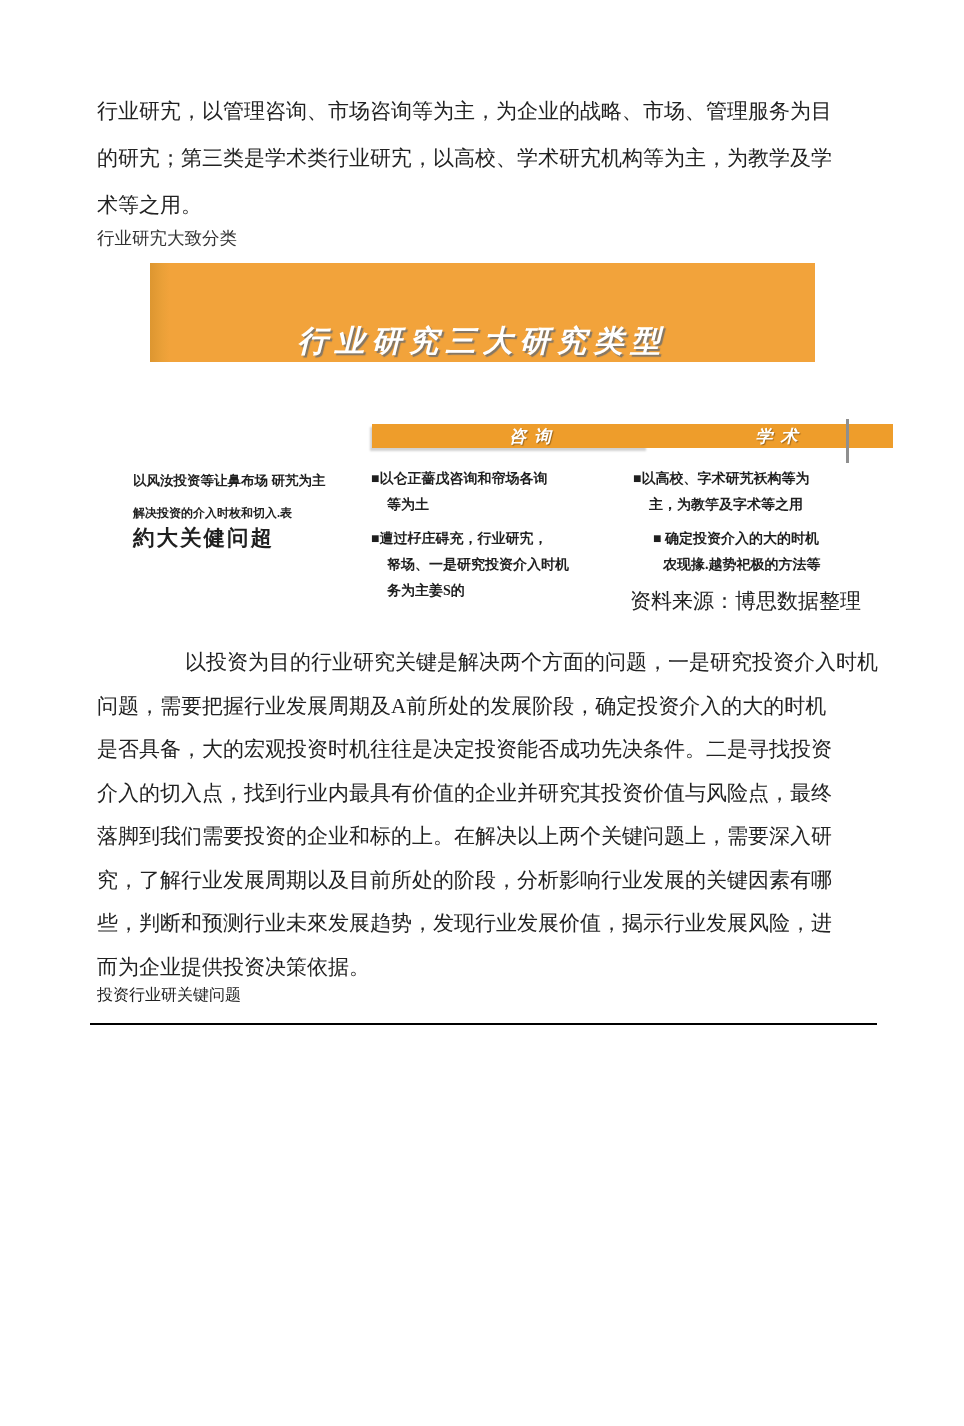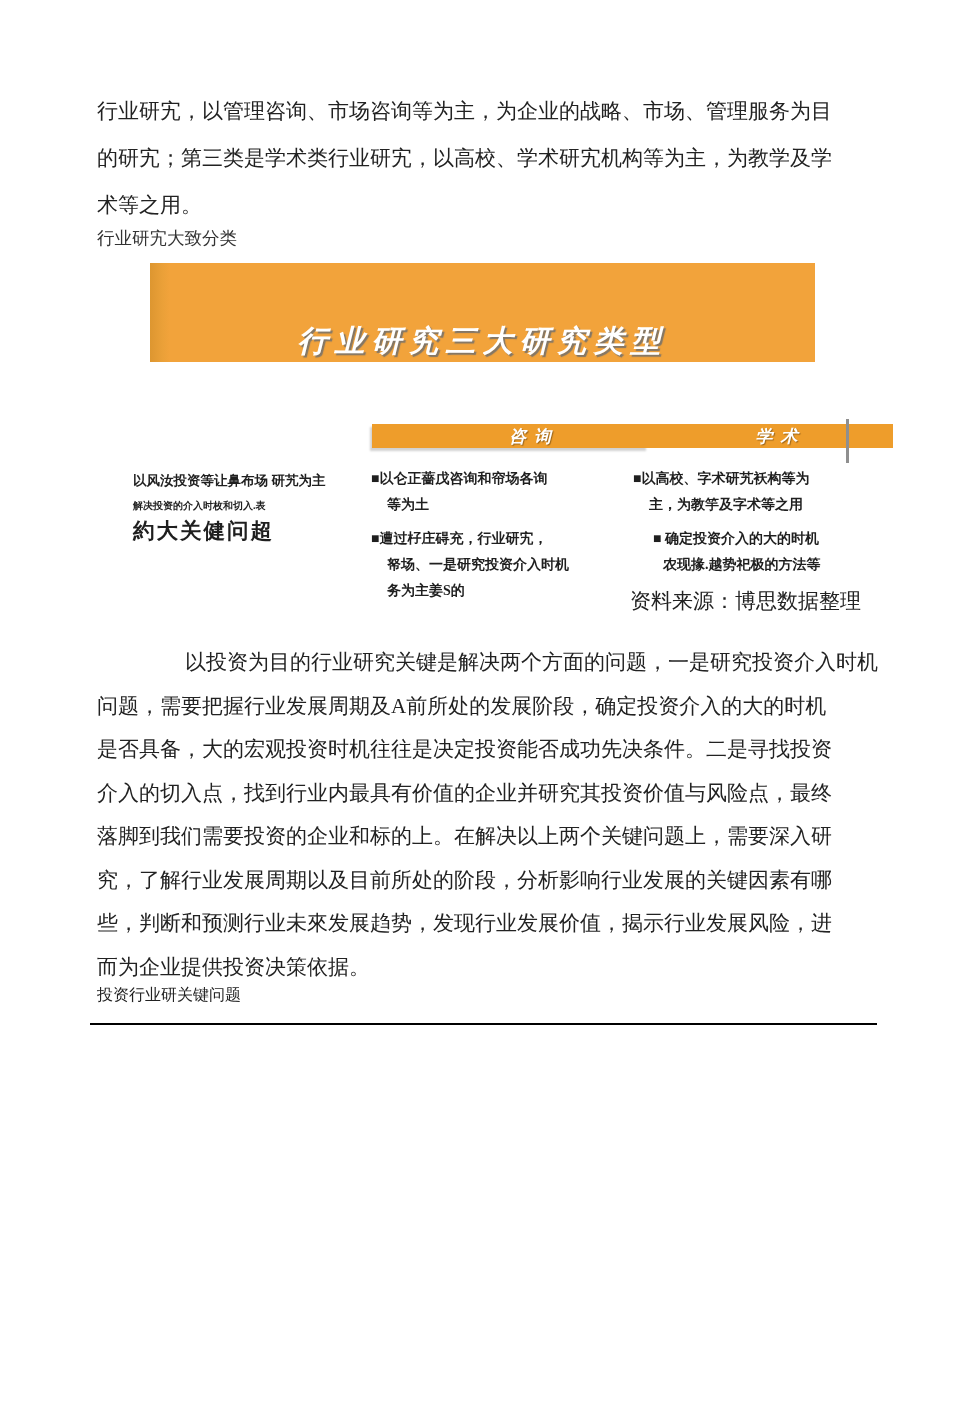--- a/index.html
+++ b/index.html
@@ -32,21 +32,21 @@
     text-shadow:1px 1px 1px rgba(0,0,0,0.35);
     padding-left:48px;
   }
   .hdr-consult{left:372px;width:228px;box-shadow:-2px 3px 2px rgba(0,0,0,0.18);}
   .hdr-academic{left:620px;width:225px;}
   .vline{position:absolute;left:846px;top:419px;width:3px;height:44px;background:#8f8f8f;}
 
   .col{position:absolute;font-size:14px;line-height:26px;color:#1f1f1f;font-weight:bold;}
   .col-invest{left:133px;top:468px;}
   .ci-l1{font-size:13.5px;}
-  .ci-l2{margin-top:2px;font-size:10px;line-height:20px;}
+  .ci-l2{margin-top:9px;font-size:12px;line-height:20px;}
   .ci-l3{font-size:21.5px;letter-spacing:2px;line-height:30px;}
   .col-consult{left:371px;top:466px;}
   .col-academic{left:633px;top:466px;}
   .ind1{padding-left:16px;}
   .ind2{padding-left:20px;}
   .ind3{padding-left:30px;}
   .grp{margin-top:8px;}
 
   
   .source-note{position:absolute;left:630px;top:587px;font-size:21px;color:#222222;}

